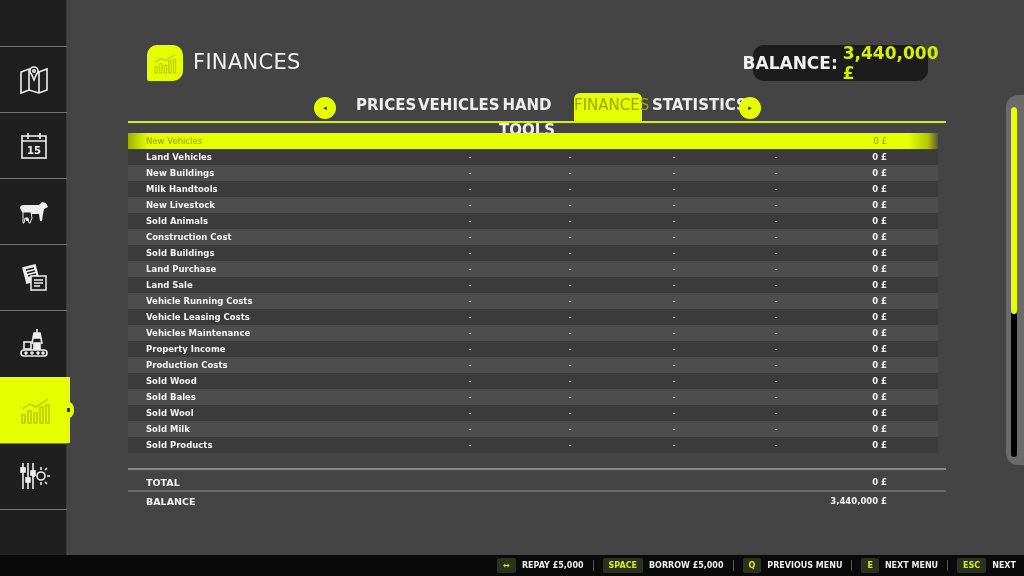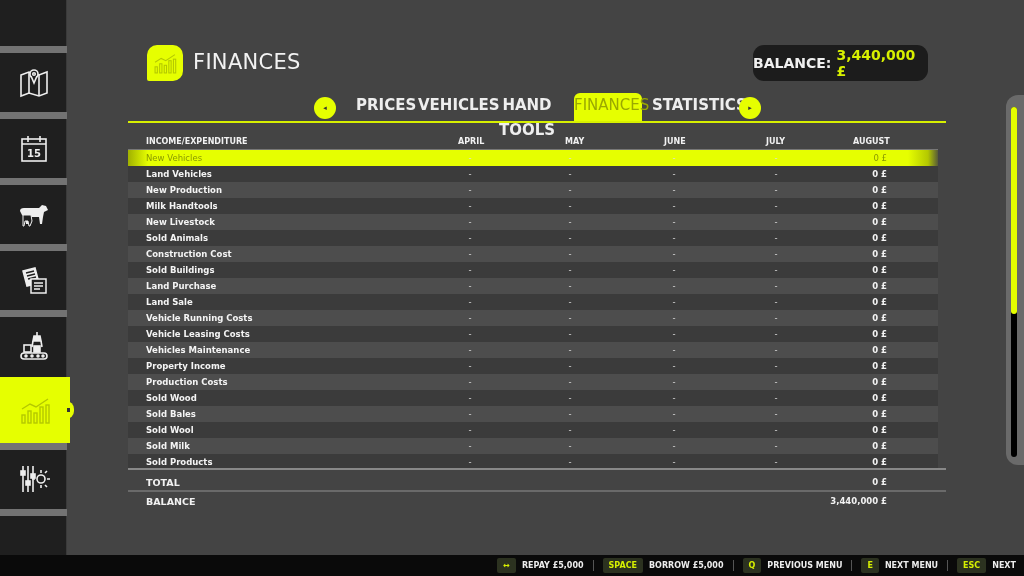--- a/index.html
+++ b/index.html
@@ -1,26 +1,26 @@
 <!DOCTYPE html>
 <html><head>
 <meta charset="utf-8">
 <style>
   * { box-sizing: border-box; margin: 0; padding: 0; }
   html, body { width: 1024px; height: 576px; overflow: hidden; background: #444444; font-family: "DejaVu Sans", sans-serif; color: #fff; }
   .sidebar { position: absolute; left: 0; top: 0; width: 67px; height: 555px; background: #1f1f1f; border-right: 1px solid #3a3a3a; }
-  .side-item { position: absolute; left: 0; width: 67px; height: 65px; border-top: 7px solid #737373; display: flex; align-items: center; justify-content: center; }
+  .side-item { position: absolute; left: 0; width: 67px; height: 65px; border-top: 1px solid #737373; display: flex; align-items: center; justify-content: center; }
   .side-item.active { background: #e6ff00; border-top: none; width: 70px; }
   .side-item svg { width: 34px; height: 34px; }
   .side-item .notch { position: absolute; right: -4px; top: 24px; width: 10px; height: 18px; background: #e6ff00; border-radius: 0 8px 8px 0; }
   .side-item .notch::after { content: ""; position: absolute; left: 3px; top: 7px; width: 3px; height: 4px; background: #333; }
 
   .header-icon { position: absolute; left: 147px; top: 45px; width: 36px; height: 36px; background: #e6ff00; border-radius: 10px 10px 10px 2px; display: flex; align-items: center; justify-content: center; }
   .header-title { position: absolute; left: 193px; top: 50px; font-size: 21px; color: #f2f2f2; letter-spacing: 0.3px; }
-  .balance-box { position: absolute; left: 753px; top: 45px; width: 175px; height: 36px; background: #1c1c1c; border-radius: 11px; display: flex; align-items: center; justify-content: center; font-size: 14px; font-weight: bold; }
+  .balance-box { position: absolute; left: 753px; top: 45px; width: 175px; height: 36px; background: #1c1c1c; border-radius: 11px; display: flex; align-items: center; justify-content: center; font-size: 17px; font-weight: bold; }
   .balance-box .lbl { color: #f0f0f0; margin-right: 5px; }
   .balance-box .val { color: #d7f000; }
 
   .tabs { position: absolute; left: 128px; top: 93px; width: 818px; height: 30px; border-bottom: 2px solid #d7f000; }
   .tab-arrow { position: absolute; top: 4px; width: 22px; height: 22px; border-radius: 50%; background: #e6ff00; display: flex; align-items: center; justify-content: center; font-size: 7px; color: #333; cursor: pointer; }
   .tab { position: absolute; top: 0; height: 28px; line-height: 25px; font-size: 15px; font-weight: bold; color: #eee; text-align: center; cursor: pointer; }
   .tab.active { background: #e6ff00; color: #9aa800; border-radius: 6px 6px 0 0; font-weight: normal; }
 
   .table { position: absolute; left: 128px; top: 133px; width: 810px; }
   .thead { position: relative; height: 17px; font-size: 8px; font-weight: bold; color: #f2f2f2; border-bottom: 1px solid #777; }
@@ -150,47 +150,39 @@
   <div class="tab" style="left:290px;width:58px">VEHICLES</div>
   <div class="tab" style="left:360px;width:78px">HAND TOOLS</div>
   <div class="tab active" style="left:446px;width:68px">FINANCES</div>
   <div class="tab" style="left:524px;width:64px">STATISTICS</div>
   <div class="tab-arrow" style="left:611px">
       <span>▸</span>
     </div>
 </div>
 
 <div class="table">
-  <div class="thead">
-    <span style="left:18px">INCOME/EXPENDITURE</span>
-    <span style="left:330px">APRIL</span>
-    <span style="left:437px">MAY</span>
-    <span style="left:536px">JUNE</span>
-    <span style="left:638px">JULY</span>
-    <span style="left:725px">AUGUST</span>
-  </div>
   <div id="rows">
       <div class="row hl">
         <span class="name">New Vehicles</span>
         <span class="c-apr dash">-</span>
         <span class="c-may dash">-</span>
         <span class="c-jun dash">-</span>
         <span class="c-jul dash">-</span>
         <span class="c-aug">0 £</span>
       </div>
       <div class="row odd">
         <span class="name">Land Vehicles</span>
         <span class="c-apr dash">-</span>
         <span class="c-may dash">-</span>
         <span class="c-jun dash">-</span>
         <span class="c-jul dash">-</span>
         <span class="c-aug">0 £</span>
       </div>
       <div class="row even">
-        <span class="name">New Production</span>
+        <span class="name">New Buildings</span>
         <span class="c-apr dash">-</span>
         <span class="c-may dash">-</span>
         <span class="c-jun dash">-</span>
         <span class="c-jul dash">-</span>
         <span class="c-aug">0 £</span>
       </div>
       <div class="row odd">
         <span class="name">Milk Handtools</span>
         <span class="c-apr dash">-</span>
         <span class="c-may dash">-</span>

